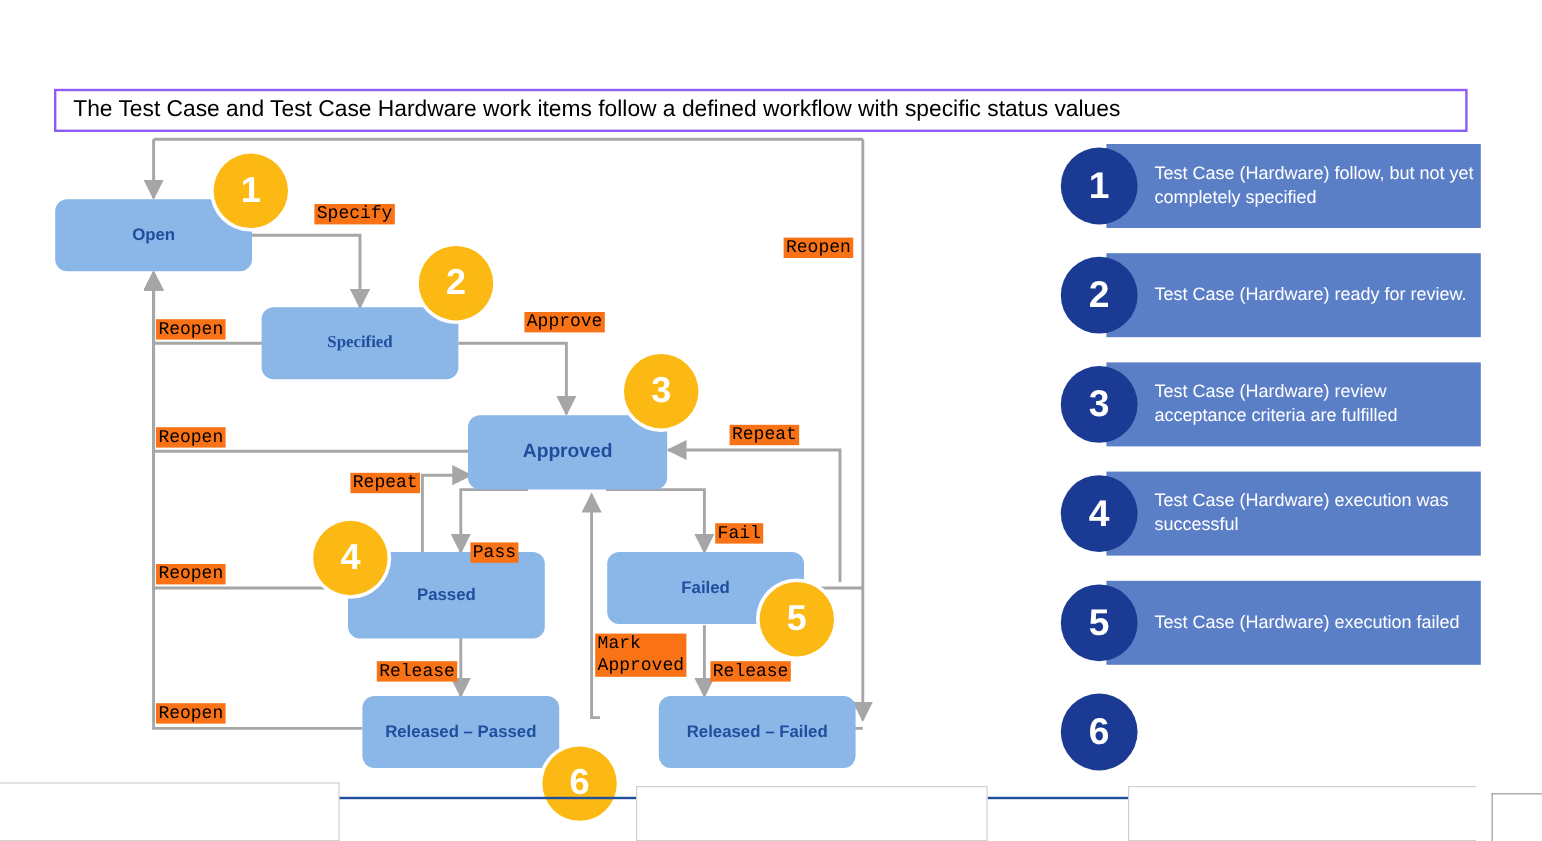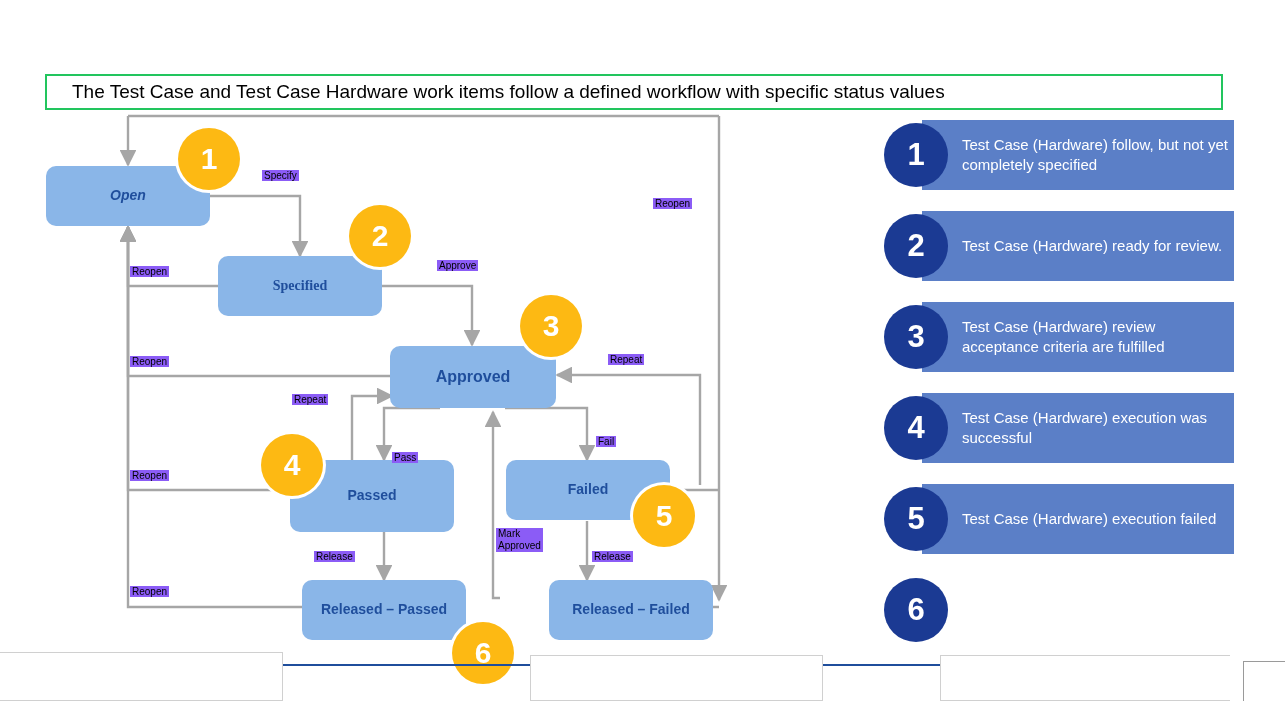--- a/index.html
+++ b/index.html
@@ -15,26 +15,26 @@
     overflow: hidden;
   }
 
   
   #title-banner {
     position: absolute;
     left: 45px;
     top: 74px;
     width: 1178px;
     height: 36px;
-    border: 2px solid #22c55e;
+    border: 2px solid #8b5cf6;
     box-sizing: border-box;
     background: #ffffff;
     display: flex;
     align-items: center;
-    padding-left: 25px;
+    padding-left: 14px;
   }
   #title-banner .title-text {
     font-size: 19px;
     color: #000000;
     white-space: nowrap;
   }
 
   
   #diagram {
     position: absolute;
@@ -59,25 +59,26 @@
     display: flex;
     align-items: center;
     justify-content: center;
     text-align: center;
     box-sizing: border-box;
     line-height: 1.25;
   }
 
   .edge-label {
     position: absolute;
-    font-size: 10px;
+    font-size: 15px;
     color: #000000;
     white-space: nowrap;
-    background: #8b5cf6;
+    background: #f97316;
     padding: 0 2px;
+    font-family: Liberation Mono, monospace;
   }
 
   
   .callout {
     position: absolute;
     width: 62px;
     height: 62px;
     border-radius: 50%;
     background: #fdb913;
     color: #ffffff;
@@ -212,21 +213,21 @@
       <path d="M 302 490 L 128 490 L 128 227"></path>
 
       <path d="M 302 607 L 128 607 L 128 227"></path>
 
       <path d="M 669 607 L 719 607" marker-end="none"></path>
 
       <path d="M 669 490 L 719 490" marker-end="none"></path>
     </g>
   </svg>
 
-  <div class="node" style="left:46px; top:166px; width:164px; height:60px;font-style:italic;">
+  <div class="node" style="left:46px; top:166px; width:164px; height:60px;">
     <span>Open</span>
   </div>
 
   <div class="node" style="left:218px; top:256px; width:164px; height:60px;font-family:Liberation Serif, serif;">
     <span>Specified</span>
   </div>
 
   <div class="node" style="left:390px; top:346px; width:166px; height:62px; font-size:16px;">
     <span>Approved</span>
   </div>

